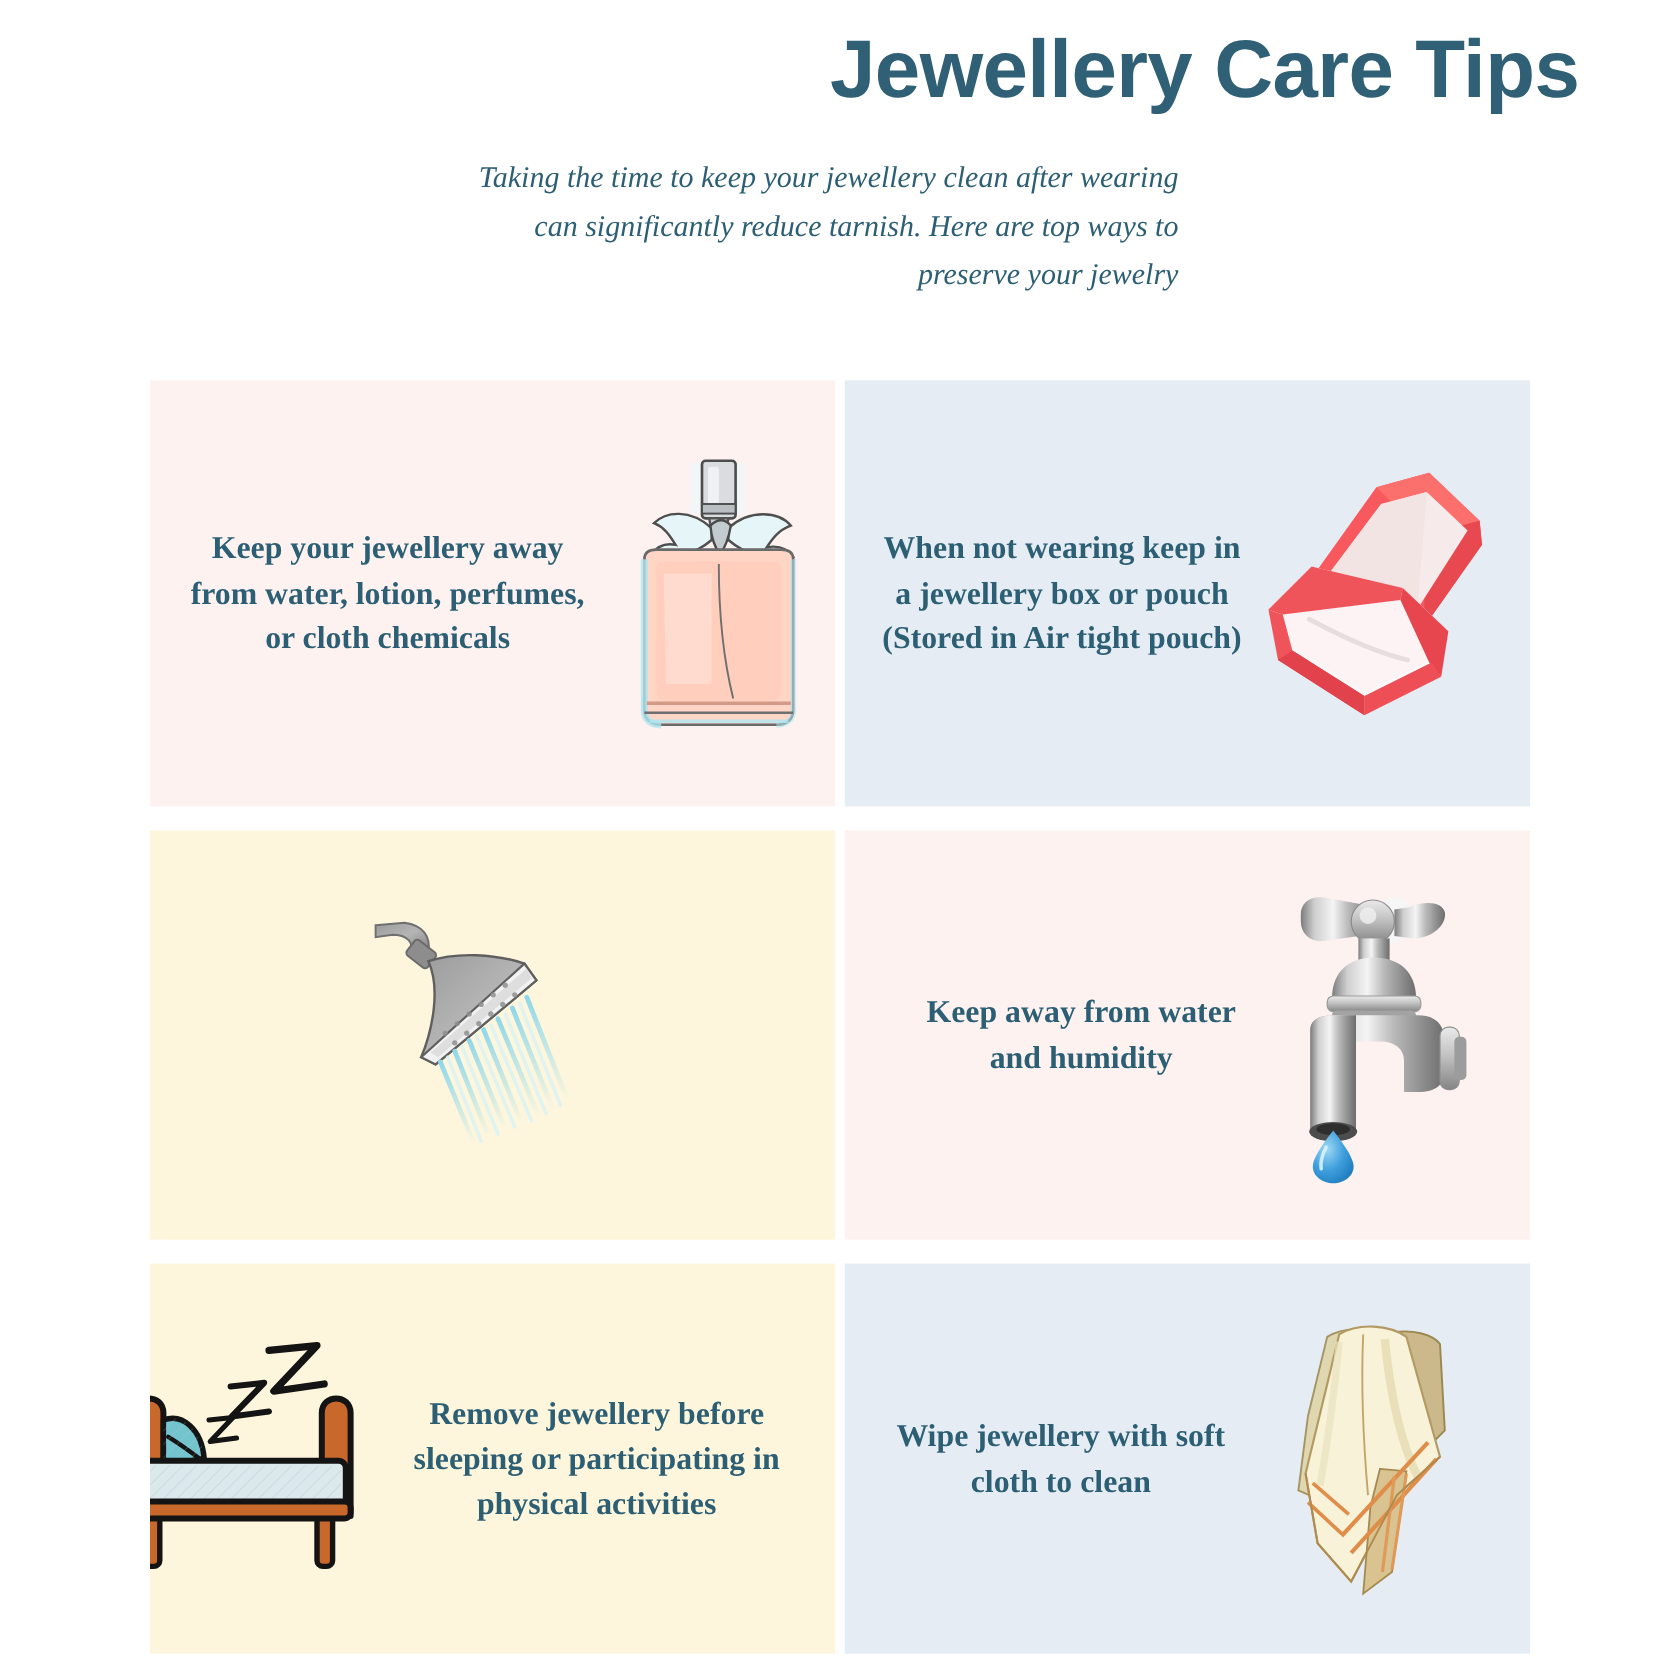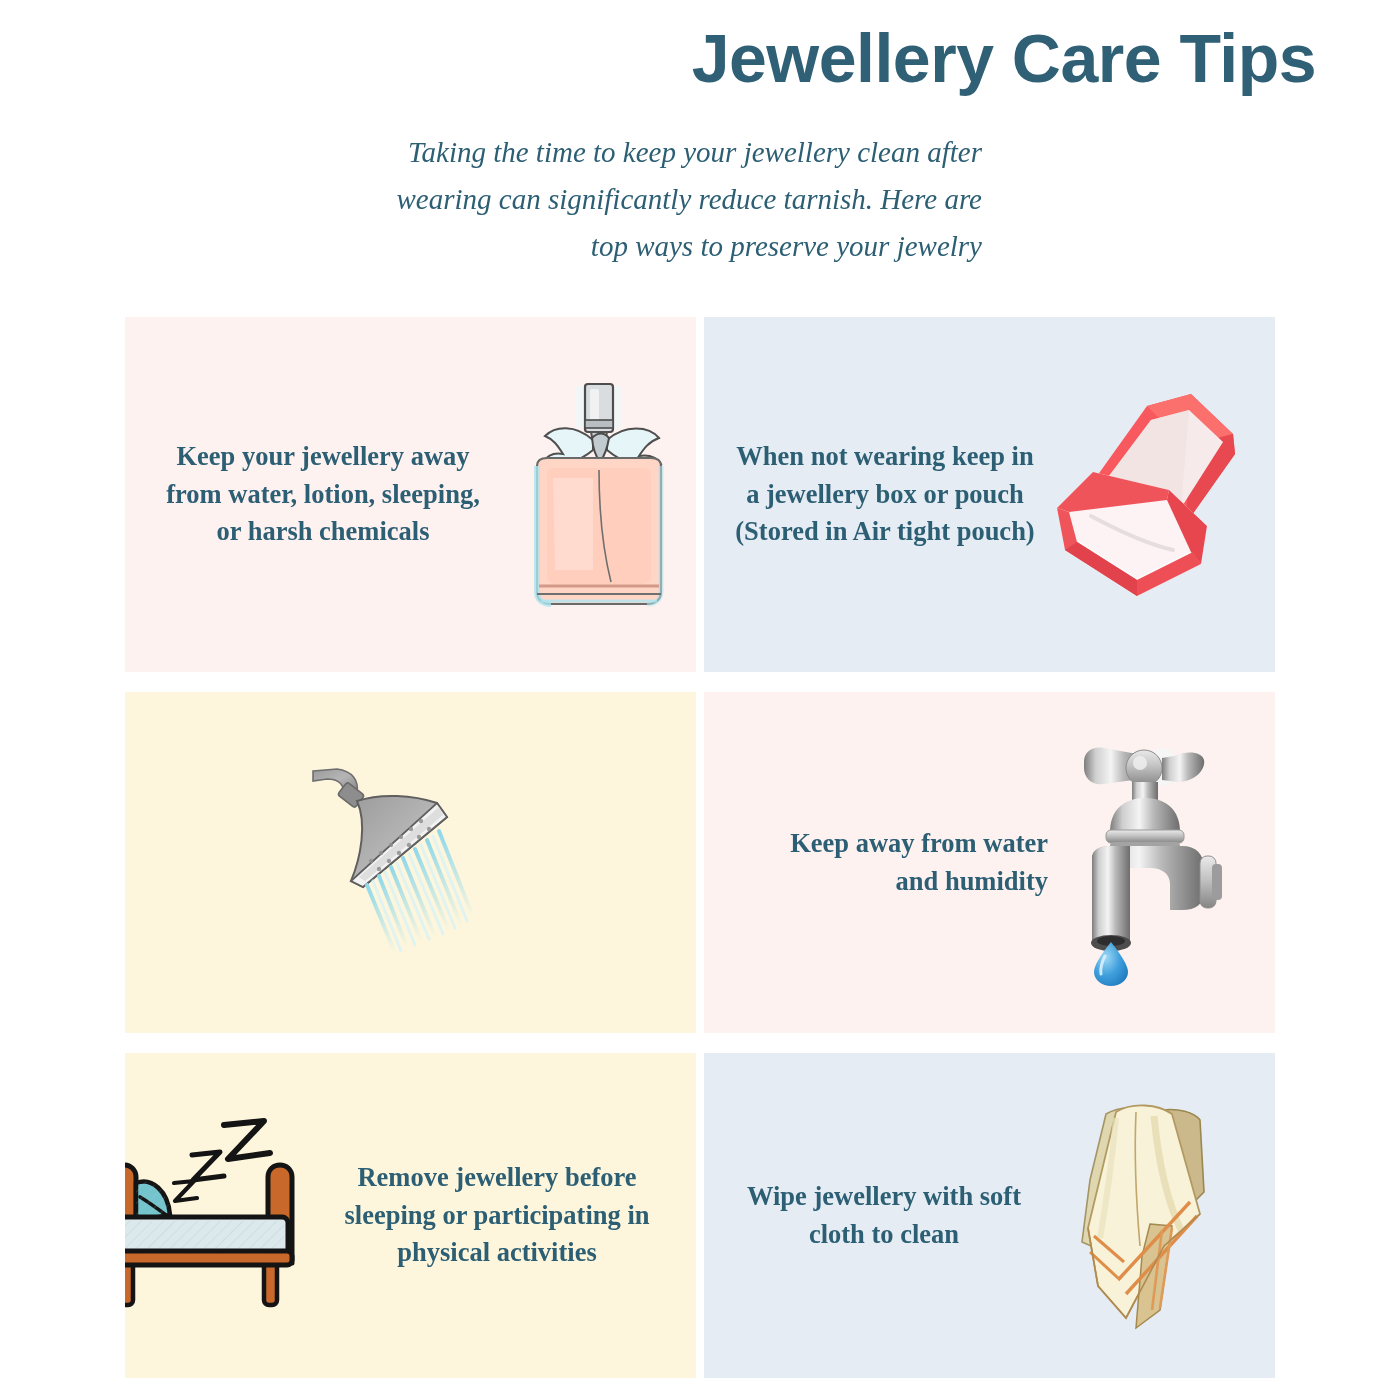--- a/index.html
+++ b/index.html
@@ -39,21 +39,21 @@
     line-height: 1.08;
     letter-spacing: -0.5px;
     color: #2f6076;
   }
   .page-subtitle {
     margin: 0 auto;
     padding-top: 34px;
     width: 620px;
     font-family: "Liberation Serif", serif;
     font-style: italic;
-    font-size: 29px;
+    font-size: 25px;
     line-height: 1.62;
     color: #2d5f74;
   }
 
   
   .tips-grid {
     position: absolute;
     left: 125px;
     top: 317px;
     width: 1150px;
@@ -101,21 +101,21 @@
   
   .card-1 .tip-text { flex-basis: 360px; margin-left: 18px; }
   .card-1 .tip-art  { margin-right: 16px; }
 
   .card-2 .tip-text { flex-basis: 330px; margin-left: 16px; }
   .card-2 .tip-art  { margin-right: 8px; }
 
   .card-3 .tip-text { flex-basis: 330px; margin-right: 30px; }
   .card-3 .tip-art  { margin-left: 8px; }
 
-  .card-4 .tip-text { flex-basis: 310px; margin-left: 42px; text-align: right; }
+  .card-4 .tip-text { flex-basis: 310px; margin-left: 42px; }
   .card-4 .tip-art  { margin-right: 22px; }
 
   .card-5 .tip-text { flex-basis: 340px; margin-left: 10px; }
   .card-5 .tip-art  { margin-right: 36px; }
 
   .card-6 .tip-text { flex-basis: 330px; margin-right: 34px; }
   .card-6 .tip-art  { margin-left: 18px; }
 </style>
 </head>
 <body>
@@ -123,21 +123,21 @@
 <div class="page">
 
   <div class="header">
     <h1 class="page-title">Jewellery Care Tips</h1>
     <p class="page-subtitle">Taking the time to keep your jewellery clean after wearing can significantly reduce tarnish. Here are top ways to preserve your jewelry</p>
   </div>
 
   <div class="tips-grid">
 
     <div class="tip-card bg-pink text-left card-1">
-      <div class="tip-text">Keep your jewellery away from water, lotion, sleeping, or harsh chemicals</div>
+      <div class="tip-text">Keep your jewellery away from water, lotion, perfumes, or cloth chemicals</div>
       <div class="tip-art">
         <svg width="190" height="250" viewBox="0 0 190 250" aria-hidden="true">
 
           <rect x="72" y="16" width="46" height="42" fill="#f2f6f7"></rect>
 
           <rect x="82" y="14" width="28" height="48" rx="3" fill="#d9dde0" stroke="#4d4d4d" stroke-width="2.2"></rect>
           <rect x="87" y="19" width="9" height="36" rx="2" fill="#f2f4f5" opacity="0.85"></rect>
           <rect x="82" y="50" width="28" height="8" fill="#b9bec2" stroke="#4d4d4d" stroke-width="1.6"></rect>
 
           <path d="M88 62 L104 62 L101 78 L91 78 Z" fill="#c9ced1" stroke="#555" stroke-width="2"></path>

